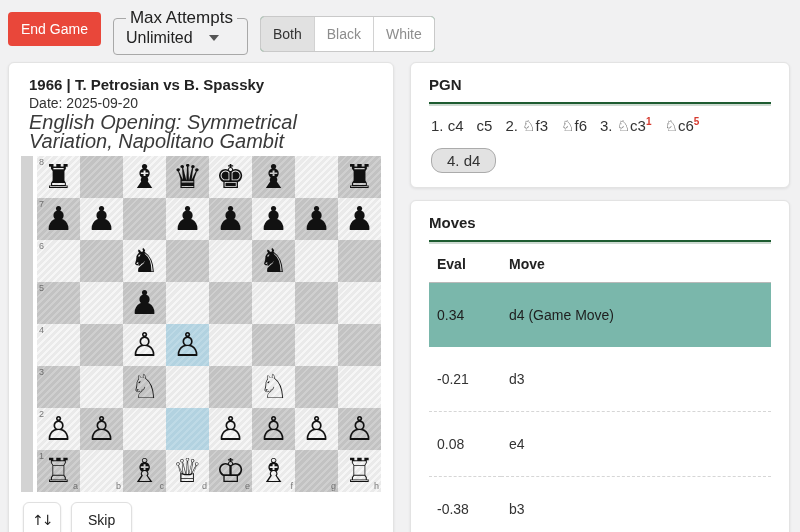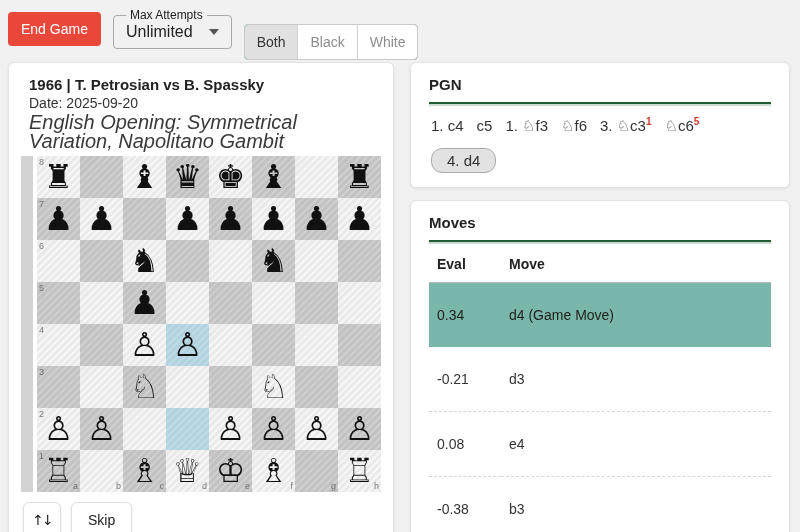--- a/index.html
+++ b/index.html
@@ -17,24 +17,24 @@
     margin-top:4px;
     background:var(--accent,#e9473a);
     color:#fff; border:none; border-radius:4px;
     font-size:14px; font-family:inherit;
     padding:9px 13px; cursor:pointer;
   }
   fieldset.attempts {
     border:1px solid #a8a8a8; border-radius:4px;
     padding:0 10px 7px 10px; background:transparent;
   }
-  fieldset.attempts legend { font-size:12px; color:#222; padding:0 4px; margin-left:2px; }
+  fieldset.attempts legend { font-size:17px; color:#222; padding:0 4px; margin-left:2px; }
   .select-like { display:flex; align-items:center; gap:16px; font-size:16px; color:#222; cursor:pointer; padding:1px 2px 0 2px; }
   .caret { width:0; height:0; border-left:5px solid transparent; border-right:5px solid transparent; border-top:6px solid #555; }
-  .segmented { display:flex; margin-top:16px; border:1px solid #c9c9c9; border-radius:4px; overflow:hidden; background:#15803d; }
+  .segmented { display:flex; margin-top:8px; border:1px solid #c9c9c9; border-radius:4px; overflow:hidden; background:#15803d; }
   .segmented .seg {
     font-size:14px; font-family:inherit; padding:9px 12px; background:#fff; border:none; cursor:pointer; color:#8d8d8d;
     border-left:1px solid #d2d2d2;
   }
   .segmented .seg:first-child { border-left:none; }
   .segmented .seg.selected { background:#e1e1e1; color:#333; }
 
   
   .main { display:flex; align-items:flex-start; gap:16px; padding:6px 10px 0 8px; }
   .card {
@@ -292,21 +292,21 @@
   </div>
 
   <div class="right-col">
 
     <div class="card panel">
       <div class="panel-title">PGN</div>
       <hr class="green-rule">
       <div class="pgn-line" id="pgn-line">
           <span class="pgn-token">1. c4</span>
           <span class="pgn-token">c5</span>
-          <span class="pgn-token">1. ♘f3</span>
+          <span class="pgn-token">2. ♘f3</span>
           <span class="pgn-token">♘f6</span>
           <span class="pgn-token">3. ♘c3<sup>1</sup></span>
           <span class="pgn-token">♘c6<sup>5</sup></span>
           <span class="pgn-token current">4. d4</span>
         </div>
     </div>
 
     <div class="card panel">
       <div class="panel-title">Moves</div>
       <hr class="green-rule">

